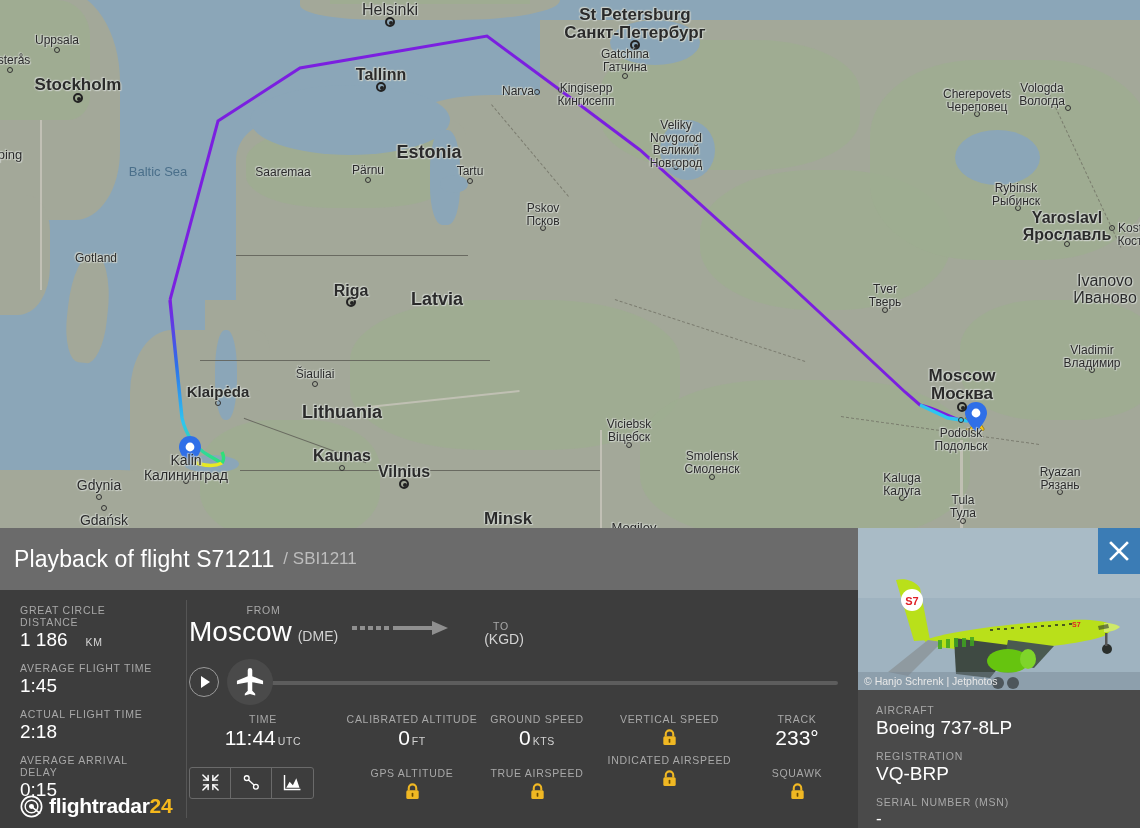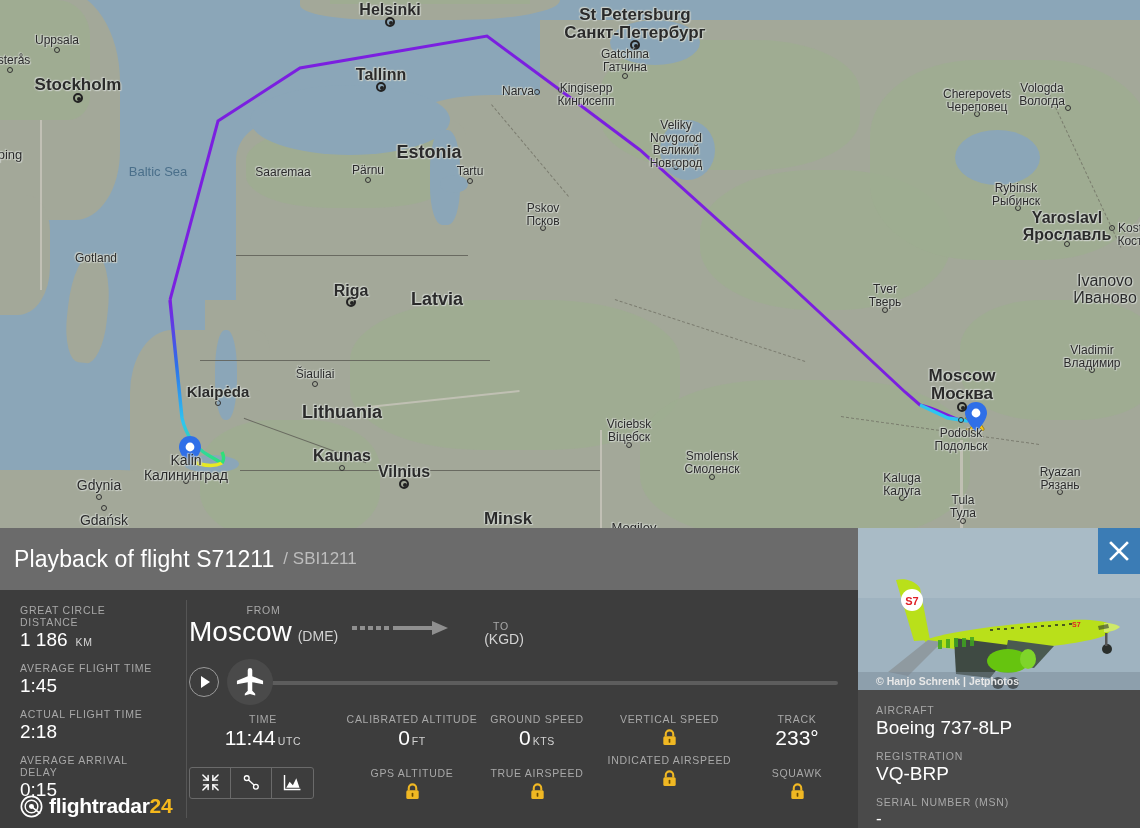--- a/index.html
+++ b/index.html
@@ -59,21 +59,21 @@
   #body {
     position:absolute; left:0; top:62px; width:858px; height:238px;
     background:#3d3d3d; display:flex;
   }
 
   
   #statcol { width:186px; padding:14px 0 0 20px; position:relative; }
   .stat { margin-bottom:11px; }
   .stat .lbl { font-size:10.5px; letter-spacing:.75px; color:#a8a8a8; text-transform:uppercase; }
   .stat .val { font-size:19px; color:#fff; margin-top:1px; }
-  .stat .val .u { font-size:10.5px; color:#d6d6d6; letter-spacing:.6px; margin-left:8px; text-transform:uppercase;}
+  .stat .val .u { font-size:10.5px; color:#d6d6d6; letter-spacing:.6px; margin-left:18px; text-transform:uppercase;}
   #logo { position:absolute; left:20px; bottom:10px; display:flex; align-items:center; }
   #logo .radar { width:23px; height:23px; margin-right:6px; }
   #logo .wordmark { font-size:21px; letter-spacing:-0.3px; color:#fff; font-weight:bold; }
   #logo .wordmark .num { color:#f5b81c; }
   #divider { position:absolute; left:186px; top:10px; width:1px; height:218px; background:#555; }
 
   
   #centercol { flex:1; padding:14px 16px 12px 22px; position:relative;text-align:center; }
   #route { display:flex; align-items:flex-end; }
   #route .side { min-width:0; }
@@ -102,22 +102,22 @@
   .lock { display:inline-block; width:15px; height:17px; margin-top:4px; margin-bottom:4px; }
 
   #iconbtns { display:flex; margin-top:7px; border:1px solid #6a6a6a; border-radius:3px; width:fit-content; }
   #iconbtns .ib { width:41px; height:30px; display:flex; align-items:center; justify-content:center;
     border-right:1px solid #6a6a6a; cursor:pointer; }
   #iconbtns .ib:last-child { border-right:none; }
 
   
   #rightpanel { position:absolute; left:858px; top:0; width:282px; height:300px; background:#4a4a4a; }
   #photo { position:absolute; left:0; top:0; width:282px; height:162px; overflow:hidden; background:#9fb0bd; }
-  #credit { position:absolute; left:0; bottom:0; width:100%; padding:3px 18px; font-size:10.5px;
-    color:#e8e8e8; font-weight:bold; background:rgba(120,135,148,.45); }
+  #credit { position:absolute; left:0; bottom:0; width:100%; padding:3px 6px; font-size:10.5px;
+    color:#e8e8e8; font-weight:normal; background:rgba(120,135,148,.45); }
   #closebtn { position:absolute; right:0; top:0; width:42px; height:46px; background:#3b7cb5;
     display:flex; align-items:center; justify-content:center; cursor:pointer; }
   #acinfo { position:absolute; left:0; top:162px; width:282px; padding:14px 0 0 18px; }
   #acinfo .lbl { font-size:10.5px; letter-spacing:.75px; color:#a8a8a8; text-transform:uppercase; }
   #acinfo .val { font-size:19px; color:#fff; margin-top:1px; margin-bottom:11px; }
   #acinfo .val.dash { font-size:17px; }
 </style>
 </head>
 <body>
 
@@ -228,21 +228,21 @@
         <div class="mlabel" style="left: 10px; top: 148px; font-size: 13px; font-weight: normal;">
           <span class="l1">ping</span>
         </div>
         <div class="mlabel sea" style="left: 158px; top: 165px; font-size: 13px; font-weight: normal;">
           <span class="l1">Baltic Sea</span>
         </div>
         <div class="mlabel" style="left: 96px; top: 252px; font-size: 12px; font-weight: normal;">
           <span class="l1">Gotland</span>
         </div>
         <div class="dot-cap" style="left: 390px; top: 22px;"></div>
-        <div class="mlabel" style="left: 390px; top: 2px; font-size: 16px; font-weight: bold;">
+        <div class="mlabel" style="left: 390px; top: 2px; font-size: 16px; font-weight: normal;">
           <span class="l1">Helsinki</span>
         </div>
         <div class="dot-cap" style="left: 381px; top: 87px;"></div>
         <div class="mlabel" style="left: 381px; top: 67px; font-size: 16px; font-weight: bold;">
           <span class="l1">Tallinn</span>
         </div>
         <div class="dot-small" style="left: 537px; top: 92px;"></div>
         <div class="mlabel" style="left: 518px; top: 85px; font-size: 12px; font-weight: normal;">
           <span class="l1">Narva</span>
         </div>

